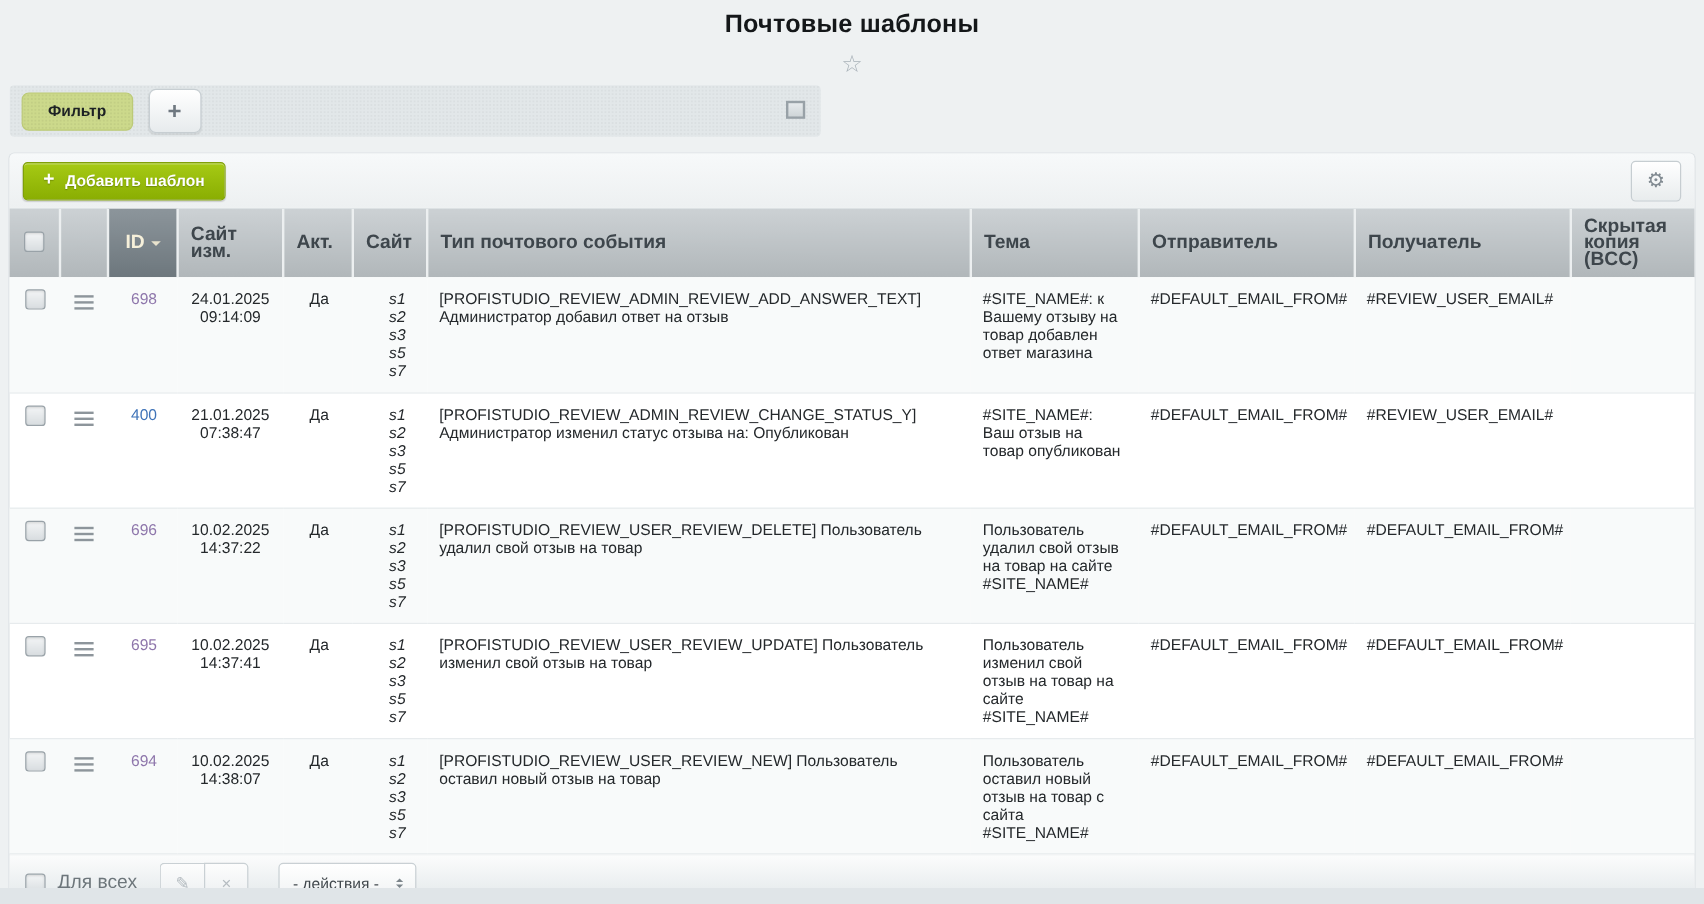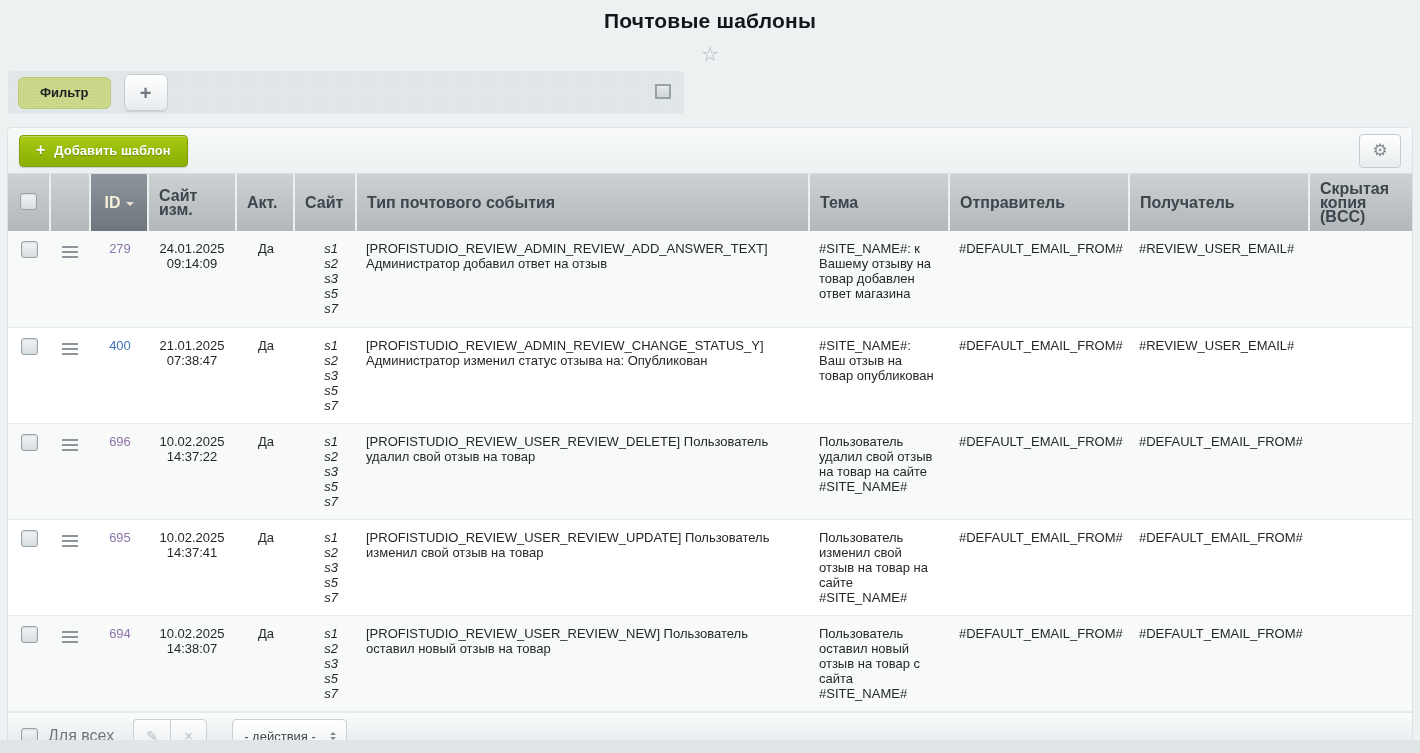--- a/index.html
+++ b/index.html
@@ -190,21 +190,21 @@
           <th>Тема</th>
           <th>Отправитель</th>
           <th>Получатель</th>
           <th>Скрытая копия (BCC)</th>
         </tr>
       </thead>
       <tbody>
   <tr class="alt">
     <td class="c-check"><span class="cb"></span></td>
     <td class="c-menu"><span class="menu-icon"><i></i><i></i><i></i></span></td>
-    <td class="c-id"><a class="id-link visited">279</a></td>
+    <td class="c-id"><a class="id-link visited">698</a></td>
     <td class="c-date">
       <div>24.01.2025</div>
       <div>09:14:09</div>
     </td>
     <td class="c-act">Да</td>
     <td class="c-site">
               <div>s1</div>
               <div>s2</div>
               <div>s3</div>
               <div>s5</div>

